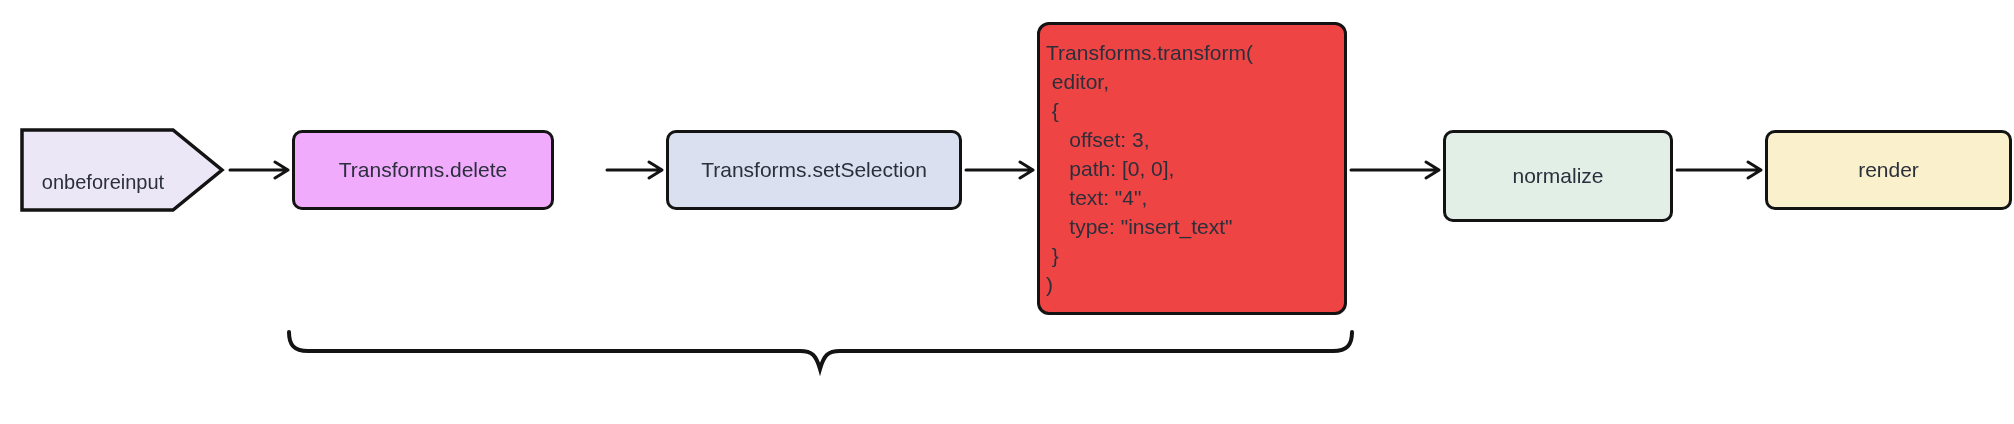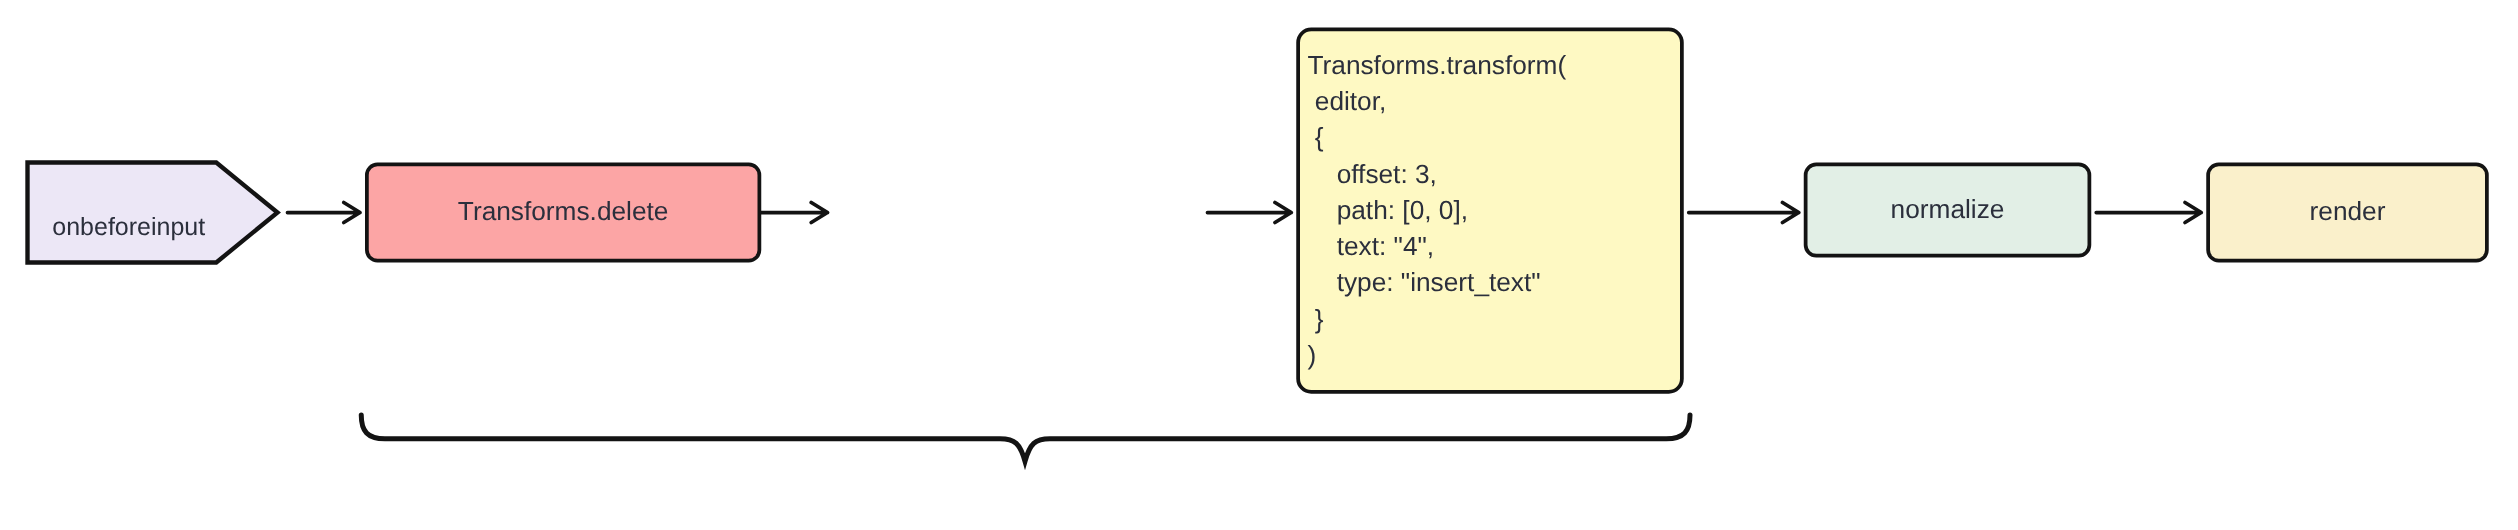--- a/index.html
+++ b/index.html
@@ -100,40 +100,43 @@
       <path d="M 1677 170 L 1761 170 M 1748 162 L 1761 170 L 1748 178"></path>
     </g>
 
     <path d="M 289 332 C 289 345, 294 351, 308 351 L 800 351 C 812 351, 816 355, 820 369 C 824 355, 828 351, 840 351 L 1333 351 C 1347 351, 1352 345, 1352 332" stroke="#131313" stroke-width="4" fill="none" stroke-linecap="round"></path>
   </svg>
 
   <div class="pentagon-label">
     <span class="node-label">onbeforeinput</span>
   </div>
 
-  <div class="node" style="left: 292px; top: 130px; width: 317px; height: 80px; background-color: #fca5a5;">
+  <div class="node" style="left: 292px; top: 130px; width: 262px; height: 80px; background-color: #f0abfc;">
     <span class="node-label">Transforms.delete</span>
   </div>
 
+  <div class="node" style="left: 666px; top: 130px; width: 296px; height: 80px; background-color: rgb(219, 224, 240);">
+    <span class="node-label">Transforms.setSelection</span>
+  </div>
 
-  <div class="code-box" style="background-color: #fef9c3;">
+  <div class="code-box" style="background-color: #ef4444;">
     <pre>Transforms.transform(
  editor,
  {
     offset: 3,
     path: [0, 0],
     text: "4",
     type: "insert_text"
  }
 )</pre>
   </div>
 
-  <div class="node" style="left: 1443px; top: 130px; width: 230px; height: 76px; background-color: rgb(226, 239, 230);">
+  <div class="node" style="left: 1443px; top: 130px; width: 230px; height: 92px; background-color: rgb(226, 239, 230);">
     <span class="node-label">normalize</span>
   </div>
 
-  <div class="node" style="left: 1765px; top: 130px; width: 226px; height: 80px; background-color: rgb(250, 240, 203);">
+  <div class="node" style="left: 1765px; top: 130px; width: 247px; height: 80px; background-color: rgb(250, 240, 203);">
     <span class="node-label">render</span>
   </div>
 
 
 
 </div>
 
 </body></html>

